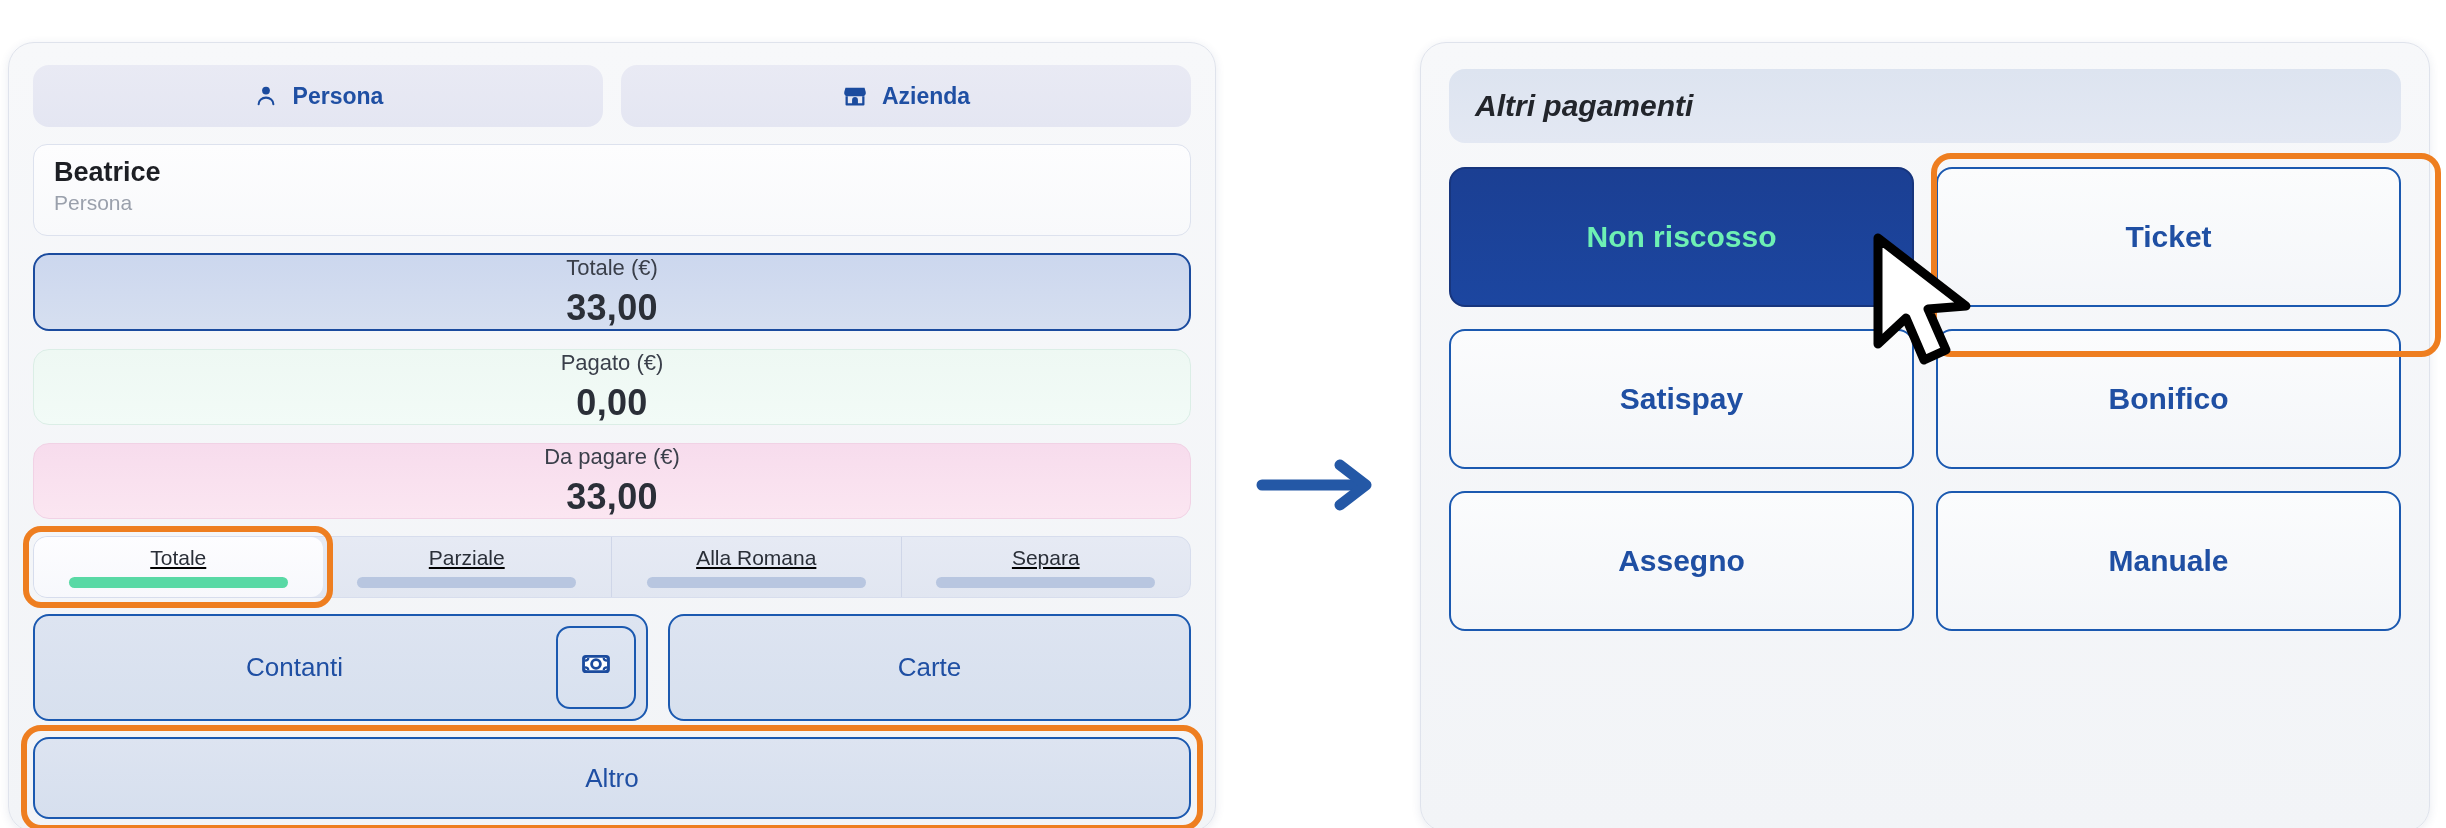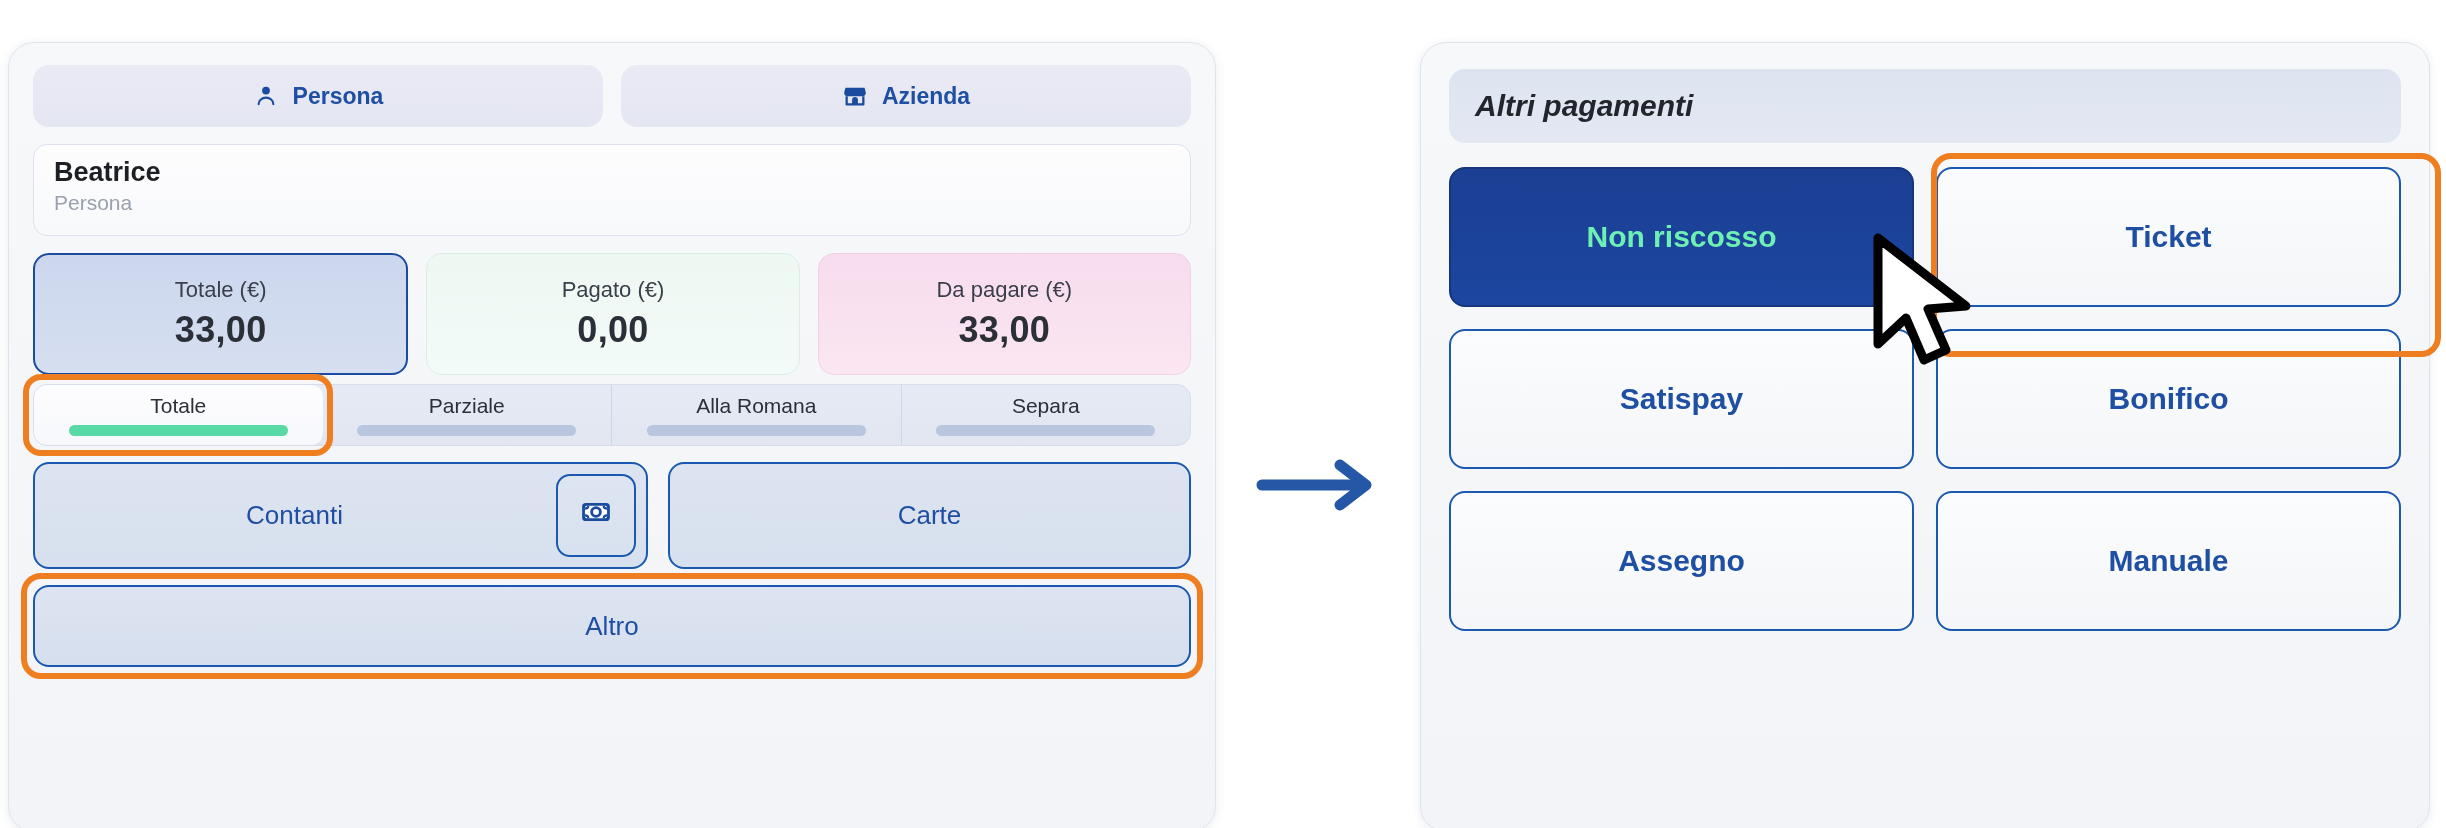--- a/index.html
+++ b/index.html
@@ -37,34 +37,34 @@
   .cust-field{
     margin-top:17px;height:92px;
     background:linear-gradient(180deg,#fdfdfe 0%,#f8f9fb 100%);
     border:1px solid #dde2ee;border-radius:14px;
     box-sizing:border-box;padding:12px 20px 0 20px;
   }
   .cust-name{font-size:27px;font-weight:700;color:#1d1f24;line-height:1.15;}
   .cust-sub{font-size:21px;color:#9aa0ac;margin-top:3px;}
 
   
-  .amounts{display:flex;gap:18px;margin-top:17px;}
+  .amounts{display:flex;gap:18px;margin-top:17px;flex-direction:column;}
   .amt{
     flex:1;height:122px;border-radius:16px;box-sizing:border-box;
     display:flex;flex-direction:column;align-items:center;justify-content:center;
     border:1px solid transparent;
   }
   .amt.total{background:linear-gradient(180deg,#ccd7ee 0%,#d6dff0 100%);border:2px solid #1b4b9e;}
   .amt.paid{background:linear-gradient(180deg,#eef8f3 0%,#f2fbf7 100%);border:1px solid #dbeee6;}
   .amt.due{background:linear-gradient(180deg,#f7dced 0%,#fbe6f1 100%);border:1px solid #f1d2e5;}
   .amt-label{font-size:22px;color:#3a3f4a;}
   .amt-value{font-size:36px;font-weight:700;color:#2b2f38;margin-top:6px;letter-spacing:.3px;}
 
   
-  .seg-wrap{margin-top:9px;position:relative;}
+  .seg-wrap{margin-top:17px;position:relative;text-decoration:underline;}
   .seg{
     display:flex;height:62px;border-radius:14px;overflow:hidden;
     background:linear-gradient(180deg,#e6eaf4 0%,#e1e6f1 100%);
     border:1px solid #d7dded;box-sizing:border-box;
   }
   .seg-item{
     flex:1;position:relative;display:flex;flex-direction:column;
     align-items:center;justify-content:center;
     font-size:21px;color:#2a2f38;cursor:pointer;user-select:none;
     border-right:1px solid #cfd6e8;

